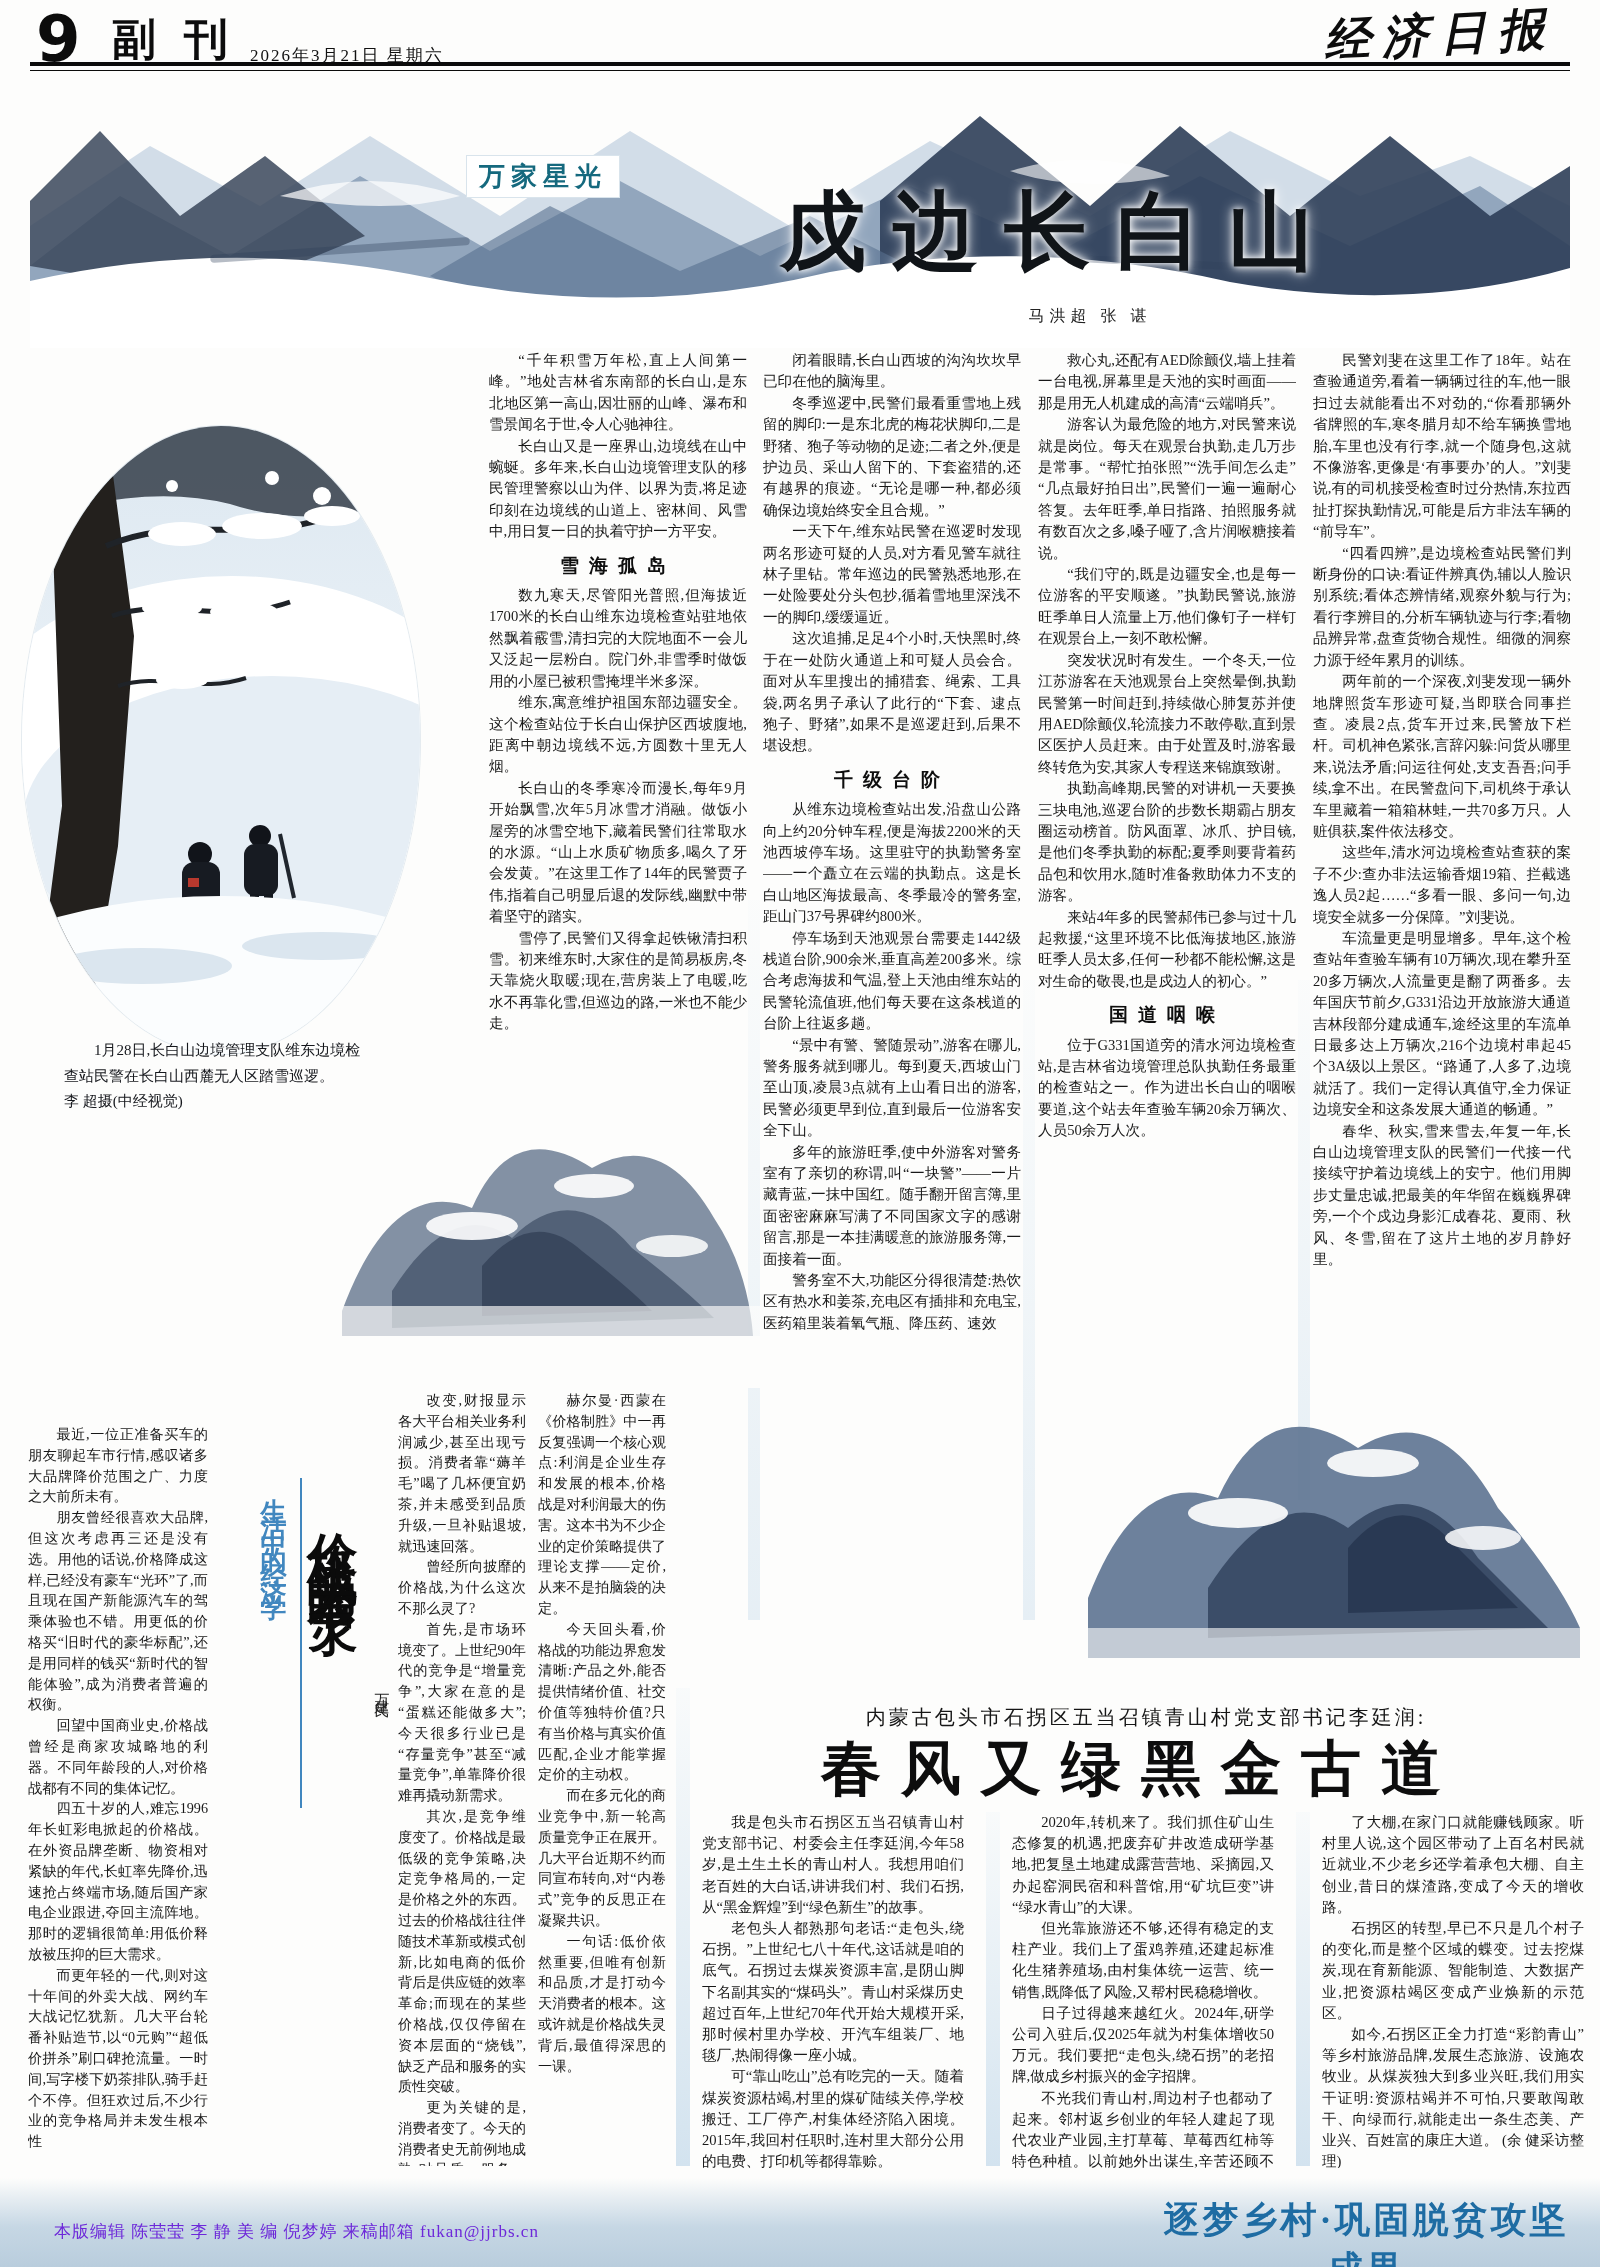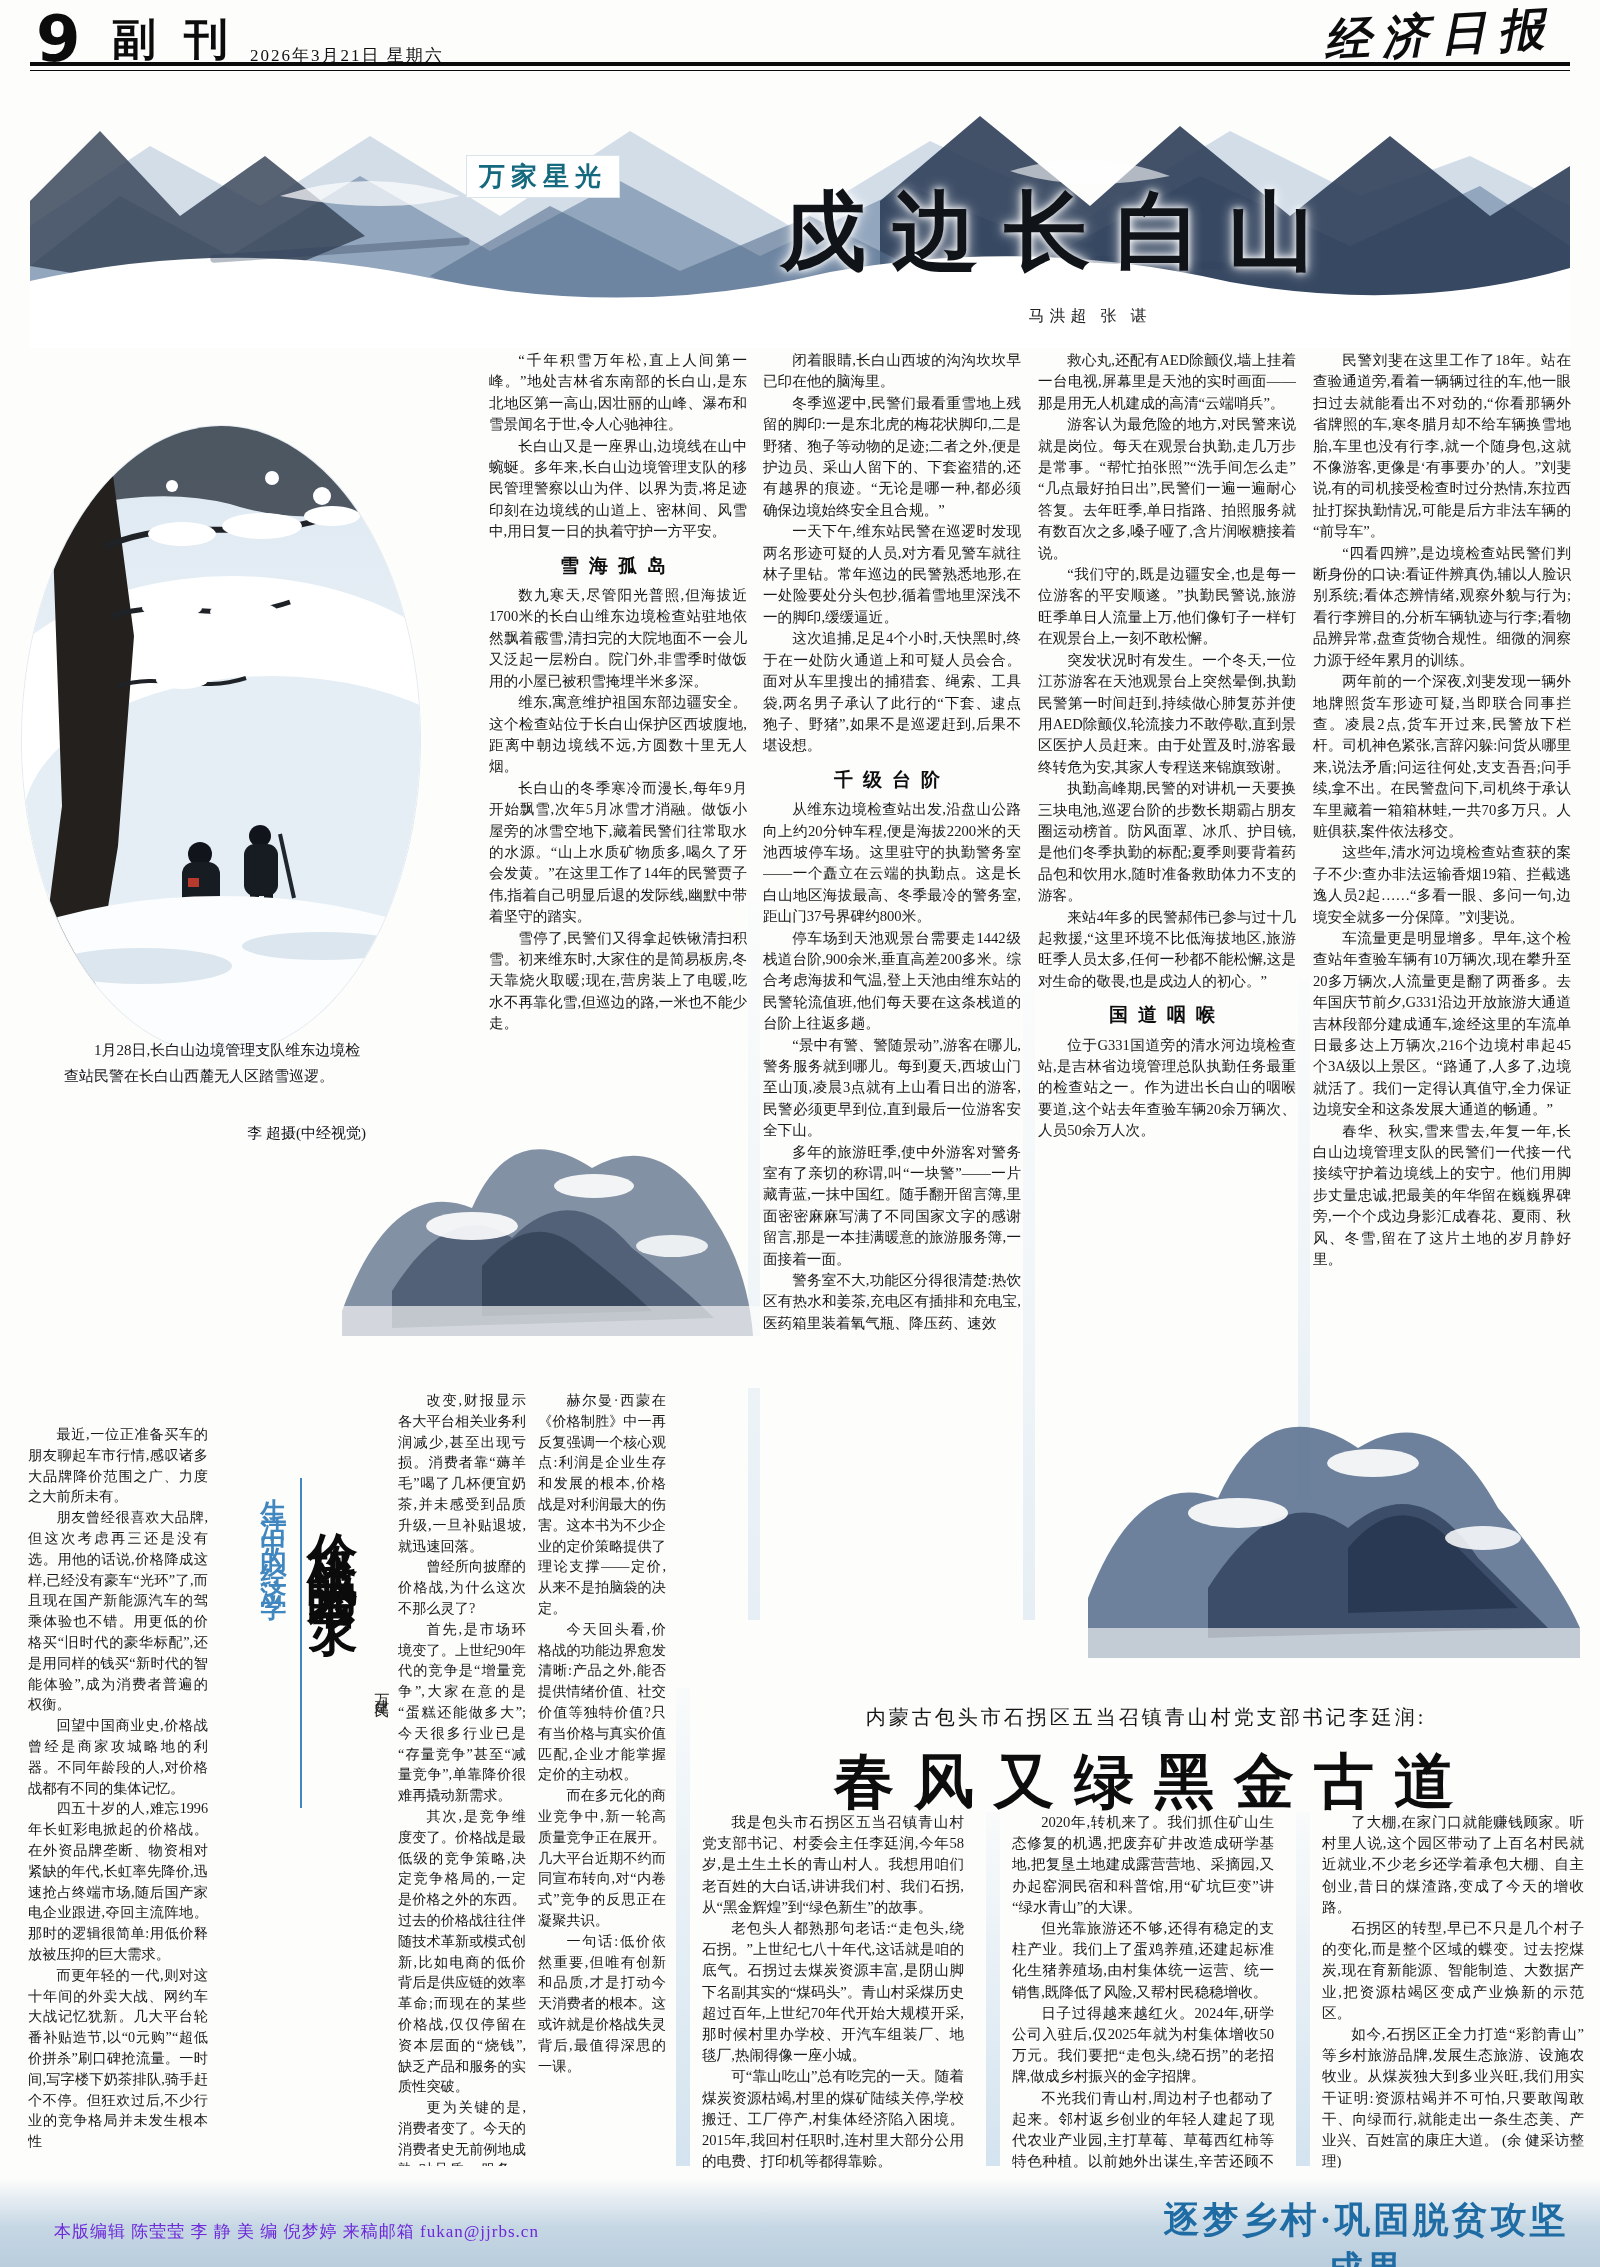--- a/index.html
+++ b/index.html
@@ -26,21 +26,21 @@
   .feature-headline{position:absolute;left:680px;top:174px;width:760px;margin:0;text-align:center;
            font-family:"DejaVu Sans",sans-serif;font-size:86px;font-weight:900;letter-spacing:26px;
            color:#101418;text-shadow:0 0 14px #ffffff,0 0 6px #ffffff;}
   .feature-byline{position:absolute;left:940px;top:306px;width:300px;text-align:center;
            font-size:16px;letter-spacing:5px;color:#222;}
   
   .photo{position:absolute;left:22px;top:426px;width:398px;height:628px;border-radius:50%;
          overflow:hidden;box-shadow:0 0 0 1px rgba(180,200,215,.35);}
   .caption{position:absolute;left:64px;top:1038px;width:306px;font-size:15px;line-height:1.7;color:#15171c;}
   .caption p{margin:0;text-indent:2em;}
-  .caption .credit{text-indent:0;text-align:right;padding-right:4px;margin-top:32px;}
+  .caption .credit{text-indent:0;text-align:left;padding-right:4px;}
   
   .fcol{position:absolute;top:350px;width:258px;font-size:14.6px;line-height:21.4px;
         text-align:justify;overflow:hidden;color:#181818;}
   .fcol p{margin:0;text-indent:2em;}
   .fcol1{left:489px;height:702px;}
   .fcol2{left:763px;height:1280px;}
   .fcol3{left:1038px;height:952px;}
   .fcol4{left:1313px;height:946px;}
   .subhead{margin:12px 0 9px;text-align:center;text-indent:0;font-family:"DejaVu Sans",sans-serif;
         font-size:19px;font-weight:900;letter-spacing:10px;color:#0e0e0e;}
@@ -54,21 +54,21 @@
   .ecolC{left:538px;top:1390px;width:128px;height:776px;}
   .vtext{writing-mode:vertical-rl;text-orientation:upright;}
   .econ-tag{position:absolute;left:256px;top:1478px;height:330px;font-size:26px;letter-spacing:16px;
         color:#4187bf;font-weight:700;border-right:2px solid #4187bf;padding-right:9px;}
   .econ-title{position:absolute;left:300px;top:1492px;height:480px;margin:0;
         font-family:"DejaVu Sans",sans-serif;font-size:50px;font-weight:900;letter-spacing:12px;color:#0b0b0b;}
   .econ-author{position:absolute;left:372px;top:1682px;height:110px;font-size:15px;letter-spacing:5px;color:#222;}
   
   .kicker{position:absolute;left:700px;top:1698px;width:880px;margin:6px;text-align:center;
         font-size:20px;letter-spacing:3px;color:#161616;}
-  .rural-title{position:absolute;left:700px;top:1728px;width:880px;margin:14px;text-align:center;
+  .rural-title{position:absolute;left:700px;top:1728px;width:880px;margin:1px;text-align:center;
         font-size:60px;font-weight:900;letter-spacing:20px;color:#0d0d0d;}
   .rcol{position:absolute;top:1812px;width:262px;height:356px;font-size:14.6px;line-height:21.2px;
         text-align:justify;overflow:hidden;color:#181818;}
   .rcol p{margin:0;text-indent:2em;}
   .rcol1{left:702px;} .rcol2{left:1012px;} .rcol3{left:1322px;}
   .banner{position:absolute;left:1146px;top:2196px;width:440px;margin:0;text-align:center;
         font-size:36px;font-weight:800;letter-spacing:3px;color:#1e6ca3;
         border-bottom:3px solid #1e6ca3;padding-bottom:8px;}
   
   .bottom-wash{position:absolute;left:0;top:2178px;width:1600px;height:89px;

